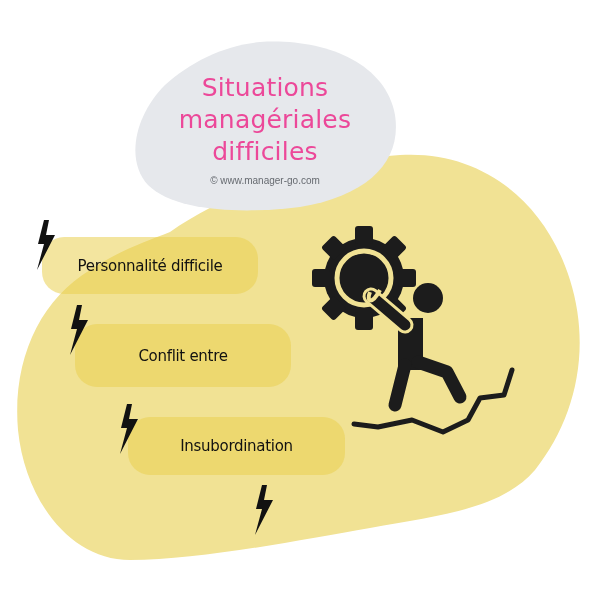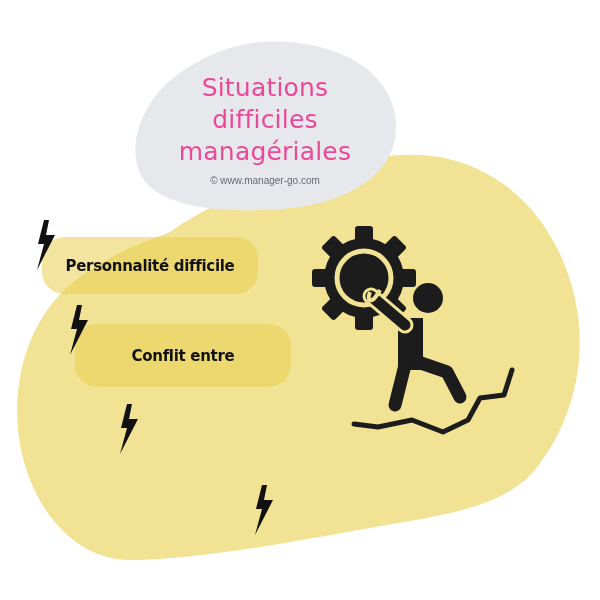--- a/index.html
+++ b/index.html
@@ -3,21 +3,21 @@
   <meta charset="utf-8">
   <style>
     html, body { margin: 0; padding: 0; background: #ffffff; }
     body { width: 600px; height: 600px; position: relative; overflow: hidden; font-family: "DejaVu Sans", sans-serif; }
     .canvas { position: absolute; left: 0; top: 0; width: 600px; height: 600px; }
     .blobs { position: absolute; left: 0; top: 0; }
     .title-block { position: absolute; left: 140px; top: 72px; width: 250px; text-align: center; }
     .title-line { display: block; font-family: "DejaVu Sans", sans-serif; font-size: 25px; line-height: 32px; color: #ec4899; letter-spacing: 0.2px; }
     .copyright { display: block; margin-top: 7px; font-family: "Liberation Sans", sans-serif; font-size: 10px; color: #666a70; }
     .pill { position: absolute; height: 58px; border-radius: 22px; background: rgba(234, 208, 80, 0.55); display: flex; align-items: center; justify-content: center; text-align: center; }
-    .pill-label { font-family: "DejaVu Sans", sans-serif; font-weight: bold; font-size: 15px; line-height: 22px; color: #111111; letter-spacing: -0.3px; }
+    .pill-label { font-family: "DejaVu Sans", sans-serif; font-weight: normal; font-size: 15px; line-height: 22px; color: #111111; letter-spacing: -0.3px; }
     .bolt { position: absolute; width: 22px; height: 50px; }
     .illustration { position: absolute; left: 310px; top: 225px; width: 210px; height: 210px; }
   </style>
 </head>
 <body>
 
 <div class="canvas">
 
   <svg class="blobs" width="600" height="600" viewBox="0 0 600 600">
 
@@ -34,41 +34,44 @@
     <path d="M 260 42
          C 320 38, 385 60, 395 115
          C 402 160, 370 195, 300 207
          C 245 214, 175 212, 148 185
          C 125 160, 135 115, 165 85
          C 190 62, 225 45, 260 42 Z" fill="#E6E8EC"></path>
   </svg>
 
   <div class="title-block">
     <span class="title-line">Situations</span>
+    <span class="title-line">managériales</span>
     <span class="title-line">difficiles</span>
-    <span class="title-line">managériales</span>
     <span class="copyright">© www.manager-go.com</span>
   </div>
 
   <div class="pill" style="left:42px; top:237px; width:216px; height:57px;">
     <span class="pill-label">Personnalité difficile</span>
   </div>
   <svg class="bolt" style="left:35px; top:220px;" viewBox="0 0 22 50">
     <path d="M 9 0 L 14 0 L 11 15 L 20 15 L 2 50 L 9 24 L 3 24 Z" fill="#111"></path>
   </svg>
 
   <div class="pill" style="left:75px; top:324px; width:216px; height:63px;justify-content:center;">
     <span class="pill-label">
       <span>Conflit entre</span><br>
     </span>
   </div>
   <svg class="bolt" style="left:68px; top:305px;" viewBox="0 0 22 50">
     <path d="M 9 0 L 14 0 L 11 15 L 20 15 L 2 50 L 9 24 L 3 24 Z" fill="#111"></path>
   </svg>
 
+  <div class="pill" style="left:128px; top:417px; width:217px; height:58px;">
+    <span class="pill-label">Insubordination</span>
+  </div>
   <svg class="bolt" style="left:118px; top:404px;" viewBox="0 0 22 50">
     <path d="M 9 0 L 14 0 L 11 15 L 20 15 L 2 50 L 9 24 L 3 24 Z" fill="#111"></path>
   </svg>
 
   <svg class="bolt" style="left:253px; top:485px;" viewBox="0 0 22 50">
     <path d="M 9 0 L 14 0 L 11 15 L 20 15 L 2 50 L 9 24 L 3 24 Z" fill="#111"></path>
   </svg>
 
   <svg class="illustration" viewBox="310 225 210 210">
     <g fill="#1C1C1C">

